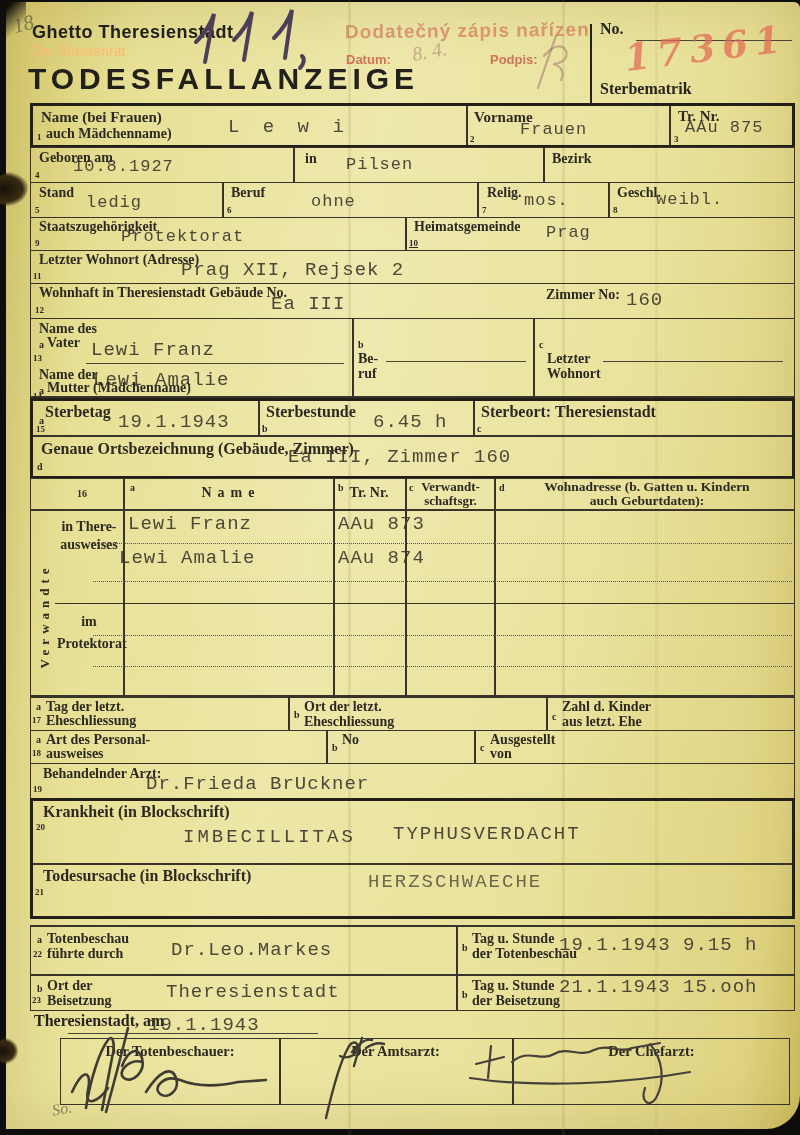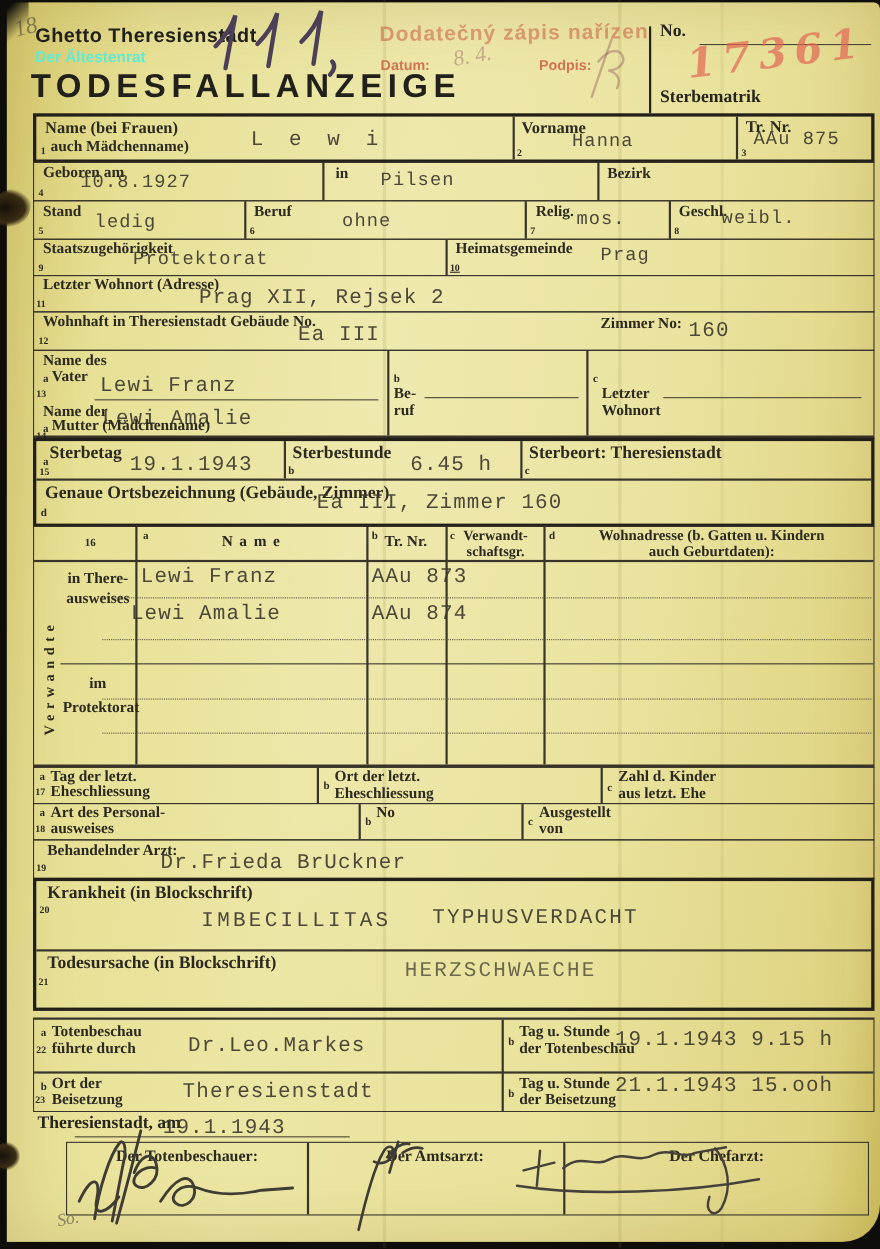--- a/index.html
+++ b/index.html
@@ -28,21 +28,21 @@
   .lab.lg{font-size:16px;}
   .lab.ctr{text-align:center;white-space:normal;}
   .num{position:absolute;font-weight:700;font-size:9px;color:var(--ink,#2c2a20);}
   .sub{position:absolute;font-weight:700;font-size:10px;color:var(--ink,#2c2a20);}
   .typed{position:absolute;font-family:"Liberation Mono",monospace;font-size:17px;
          color:rgba(62,58,47,0.92);letter-spacing:1px;white-space:nowrap;}
   .typed.big{font-size:19px;}
   
   .org1{position:absolute;font-family:"Liberation Sans",sans-serif;font-weight:800;font-size:18px;
         letter-spacing:0.5px;color:#22201a;}
-  .org2{position:absolute;font-family:"Liberation Sans",sans-serif;font-weight:700;font-size:14px;color:#5eead4;}
+  .org2{position:absolute;font-family:"Liberation Sans",sans-serif;font-weight:400;font-size:14px;color:#fdba74;}
   .title{position:absolute;font-family:"Liberation Sans",sans-serif;font-weight:800;font-size:30px;
          letter-spacing:5px;color:#22201a;}
   .stampline{position:absolute;font-family:"Liberation Sans",sans-serif;font-weight:700;font-size:19px;
              color:rgba(200,78,58,0.5);letter-spacing:1px;transform:rotate(-0.6deg);}
   .stampsm{position:absolute;font-family:"Liberation Sans",sans-serif;font-weight:700;font-size:13px;
            color:rgba(200,78,58,0.75);}
   .stamphand{position:absolute;font-style:italic;font-size:20px;color:rgba(150,95,100,0.45);transform:rotate(-10deg);}
   .redno{position:absolute;font-family:"DejaVu Serif",serif;font-style:italic;font-weight:700;font-size:37px;
          color:rgba(226,104,84,0.72);transform:rotate(-7deg);letter-spacing:7px;}
   .serifb{position:absolute;font-weight:700;font-size:16px;color:#26241c;white-space:nowrap;}
@@ -84,21 +84,21 @@
 
   <div class="r heavy" style="top:103px;height:45px;">
     <div class="vl" style="left:433px;"></div>
     <div class="vl" style="left:636px;"></div>
     <span class="lab" style="left:8px;top:3px;font-size:15px;">Name (bei Frauen)</span>
     <span class="num" style="left:4px;top:26px;">1</span>
     <span class="lab" style="left:13px;top:20px;font-size:14px;">auch Mädchenname)</span>
     <span class="typed big" style="left:195px;top:10px;letter-spacing:6px;">L e w i</span>
     <span class="lab" style="left:441px;top:3px;font-size:15px;">Vorname</span>
     <span class="num" style="left:437px;top:28px;">2</span>
-    <span class="typed" style="left:487px;top:14px;">Hanna</span>
+    <span class="typed" style="left:487px;top:14px;">Frauen</span>
     <span class="lab" style="left:645px;top:2px;font-size:15px;">Tr. Nr.</span>
     <span class="num" style="left:641px;top:28px;">3</span>
     <span class="typed" style="left:652px;top:12px;">AAu 875</span>
   </div>
 
   <div class="r" style="top:147px;height:36px;">
     <div class="vl" style="left:262px;"></div>
     <div class="vl" style="left:512px;"></div>
     <span class="lab" style="left:8px;top:2px;">Geboren am</span>
     <span class="num" style="left:4px;top:22px;">4</span>

